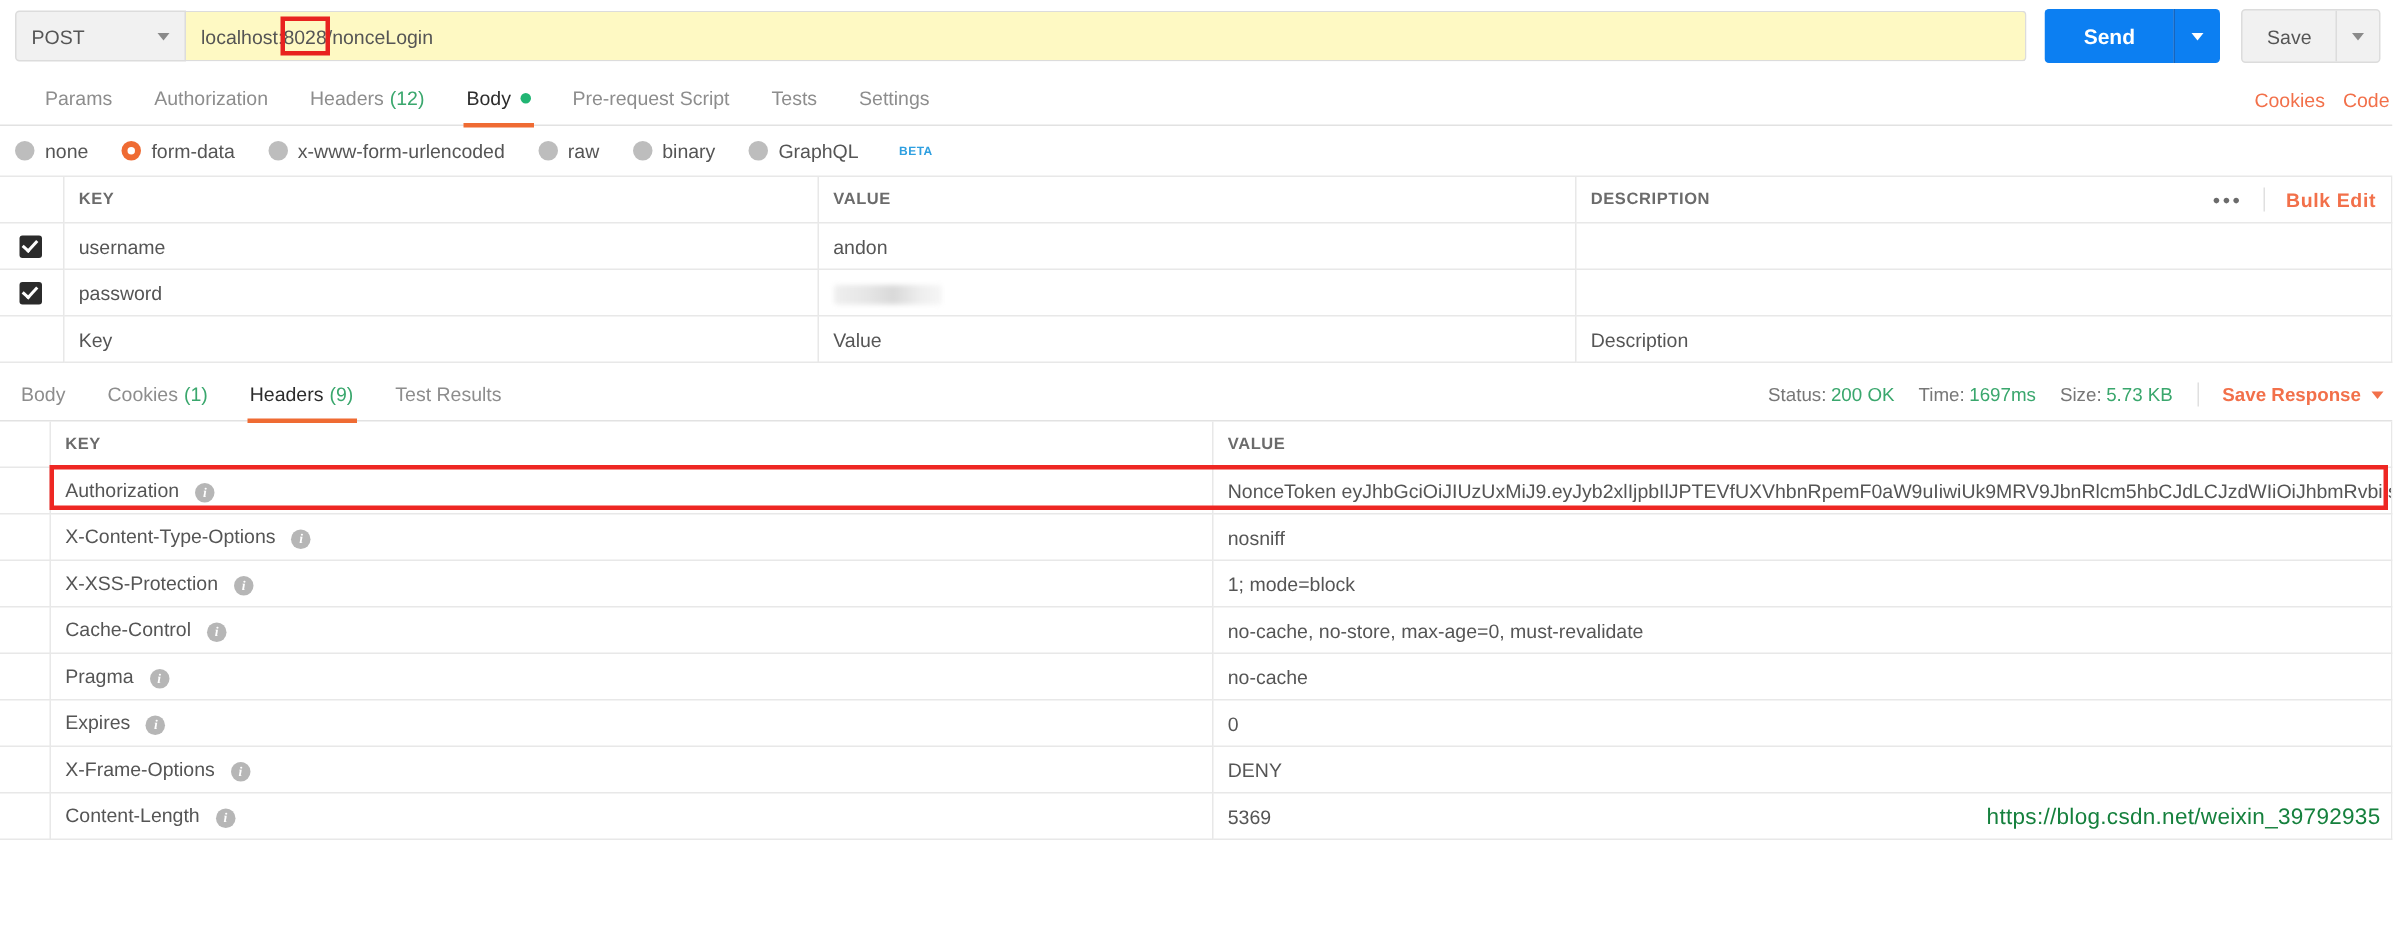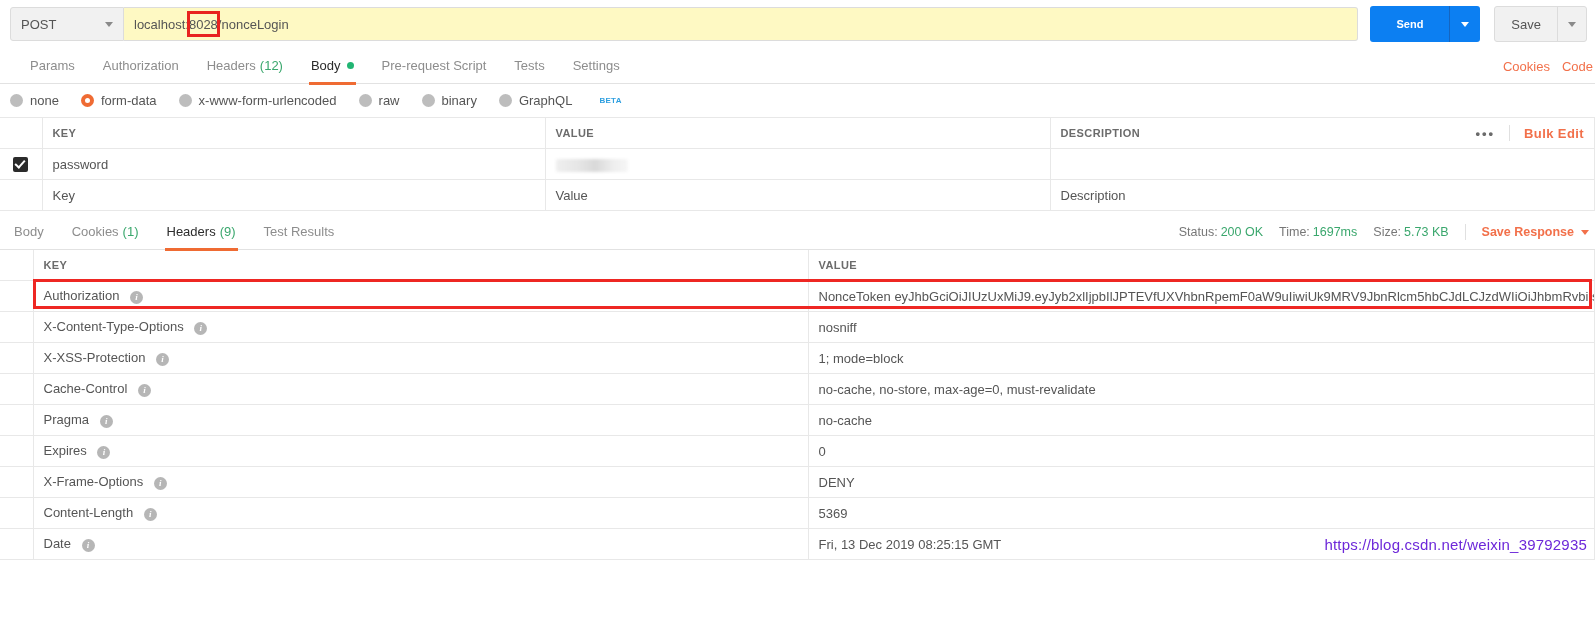--- a/index.html
+++ b/index.html
@@ -74,21 +74,21 @@
   .send-group {
     display: flex;
     margin-left: 12px;
     border-radius: 3px;
     overflow: hidden;
   }
   .send-btn {
     background: #0c7ff2;
     color: #fff;
     font-weight: bold;
-    font-size: 11px;
+    font-size: 14px;
     height: 36px;
     display: flex; align-items: center;
     padding: 0 26px;
   }
   .send-caret {
     background: #0c7ff2;
     height: 36px;
     width: 30px;
     display: flex; align-items: center; justify-content: center;
     border-left: 1px solid #1565c0;
@@ -308,21 +308,21 @@
     top: 29px;
     height: 30px;
     border: 3px solid #ee2723;
     box-sizing: border-box;
     pointer-events: none;
   }
   .watermark {
     position: absolute;
     right: 8px;
     bottom: 2px;
-    color: #6d28d9;
+    color: #15803d;
     font-size: 15px;
     letter-spacing: .2px;
     white-space: nowrap;
   }
   .token-cell { overflow: hidden; text-overflow: clip; }
 </style>
 </head>
 <body>
 
 <div class="app">
@@ -431,20 +431,28 @@
             </span>
           </div>
         </th>
       </tr>
     </thead>
     <tbody>
       <tr>
         <td class="col-check">
           <span class="checkbox"></span>
         </td>
+        <td>username</td>
+        <td>andon</td>
+        <td></td>
+      </tr>
+      <tr>
+        <td class="col-check">
+          <span class="checkbox"></span>
+        </td>
         <td>password</td>
         <td>
           <span class="blurred"></span>
         </td>
         <td></td>
       </tr>
       <tr>
         <td class="col-check"></td>
         <td class="placeholder">Key</td>
         <td class="placeholder">Value</td>
@@ -559,27 +567,19 @@
           <td>DENY</td>
         </tr>
         <tr>
           <td></td>
           <td>
             <span>Content-Length</span>
             <span class="info-icon">i</span>
           </td>
           <td>5369</td>
         </tr>
-        <tr>
-          <td></td>
-          <td>
-            <span>Date</span>
-            <span class="info-icon">i</span>
-          </td>
-          <td>Fri, 13 Dec 2019 08:25:15 GMT</td>
-        </tr>
       </tbody>
     </table>
     <div class="red-row-box"></div>
   </div>
 
   <div class="watermark">https://blog.csdn.net/weixin_39792935</div>
 </div>
 
 </body></html>

